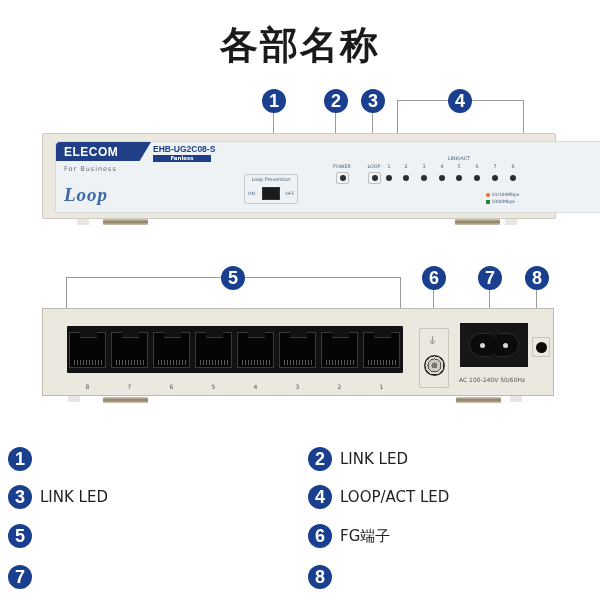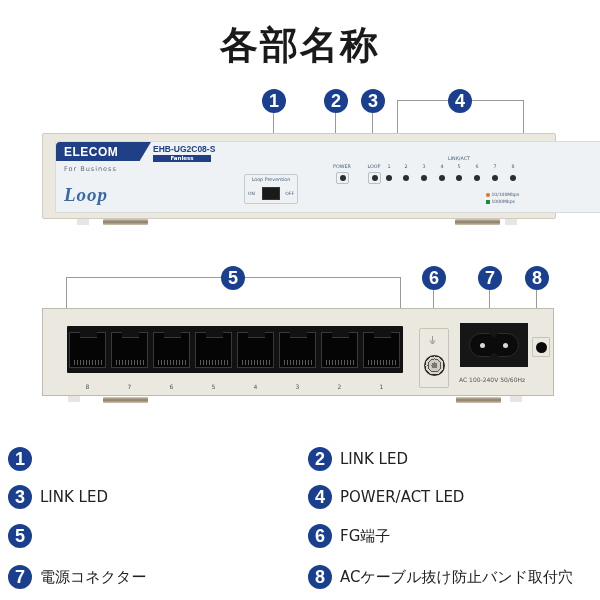--- a/index.html
+++ b/index.html
@@ -225,29 +225,27 @@
 <div class="list-item" style="left:308px;top:447px;">
   <div class="badge">2</div>
   <span class="list-label">LINK LED</span>
 </div>
 <div class="list-item" style="left:8px;top:485px;">
   <div class="badge">3</div>
   <span class="list-label">LINK LED</span>
 </div>
 <div class="list-item" style="left:308px;top:485px;">
   <div class="badge">4</div>
-  <span class="list-label">POWER/ACT LED</span>
+  <span class="list-label">LOOP/ACT LED</span>
 </div>
 <div class="list-item" style="left:8px;top:524px;">
   <div class="badge">5</div>
 </div>
 <div class="list-item" style="left:308px;top:524px;">
   <div class="badge">6</div>
   <span class="list-label">FG端子</span>
 </div>
 <div class="list-item" style="left:8px;top:565px;">
   <div class="badge">7</div>
-  <span class="list-label">電源コネクター</span>
 </div>
 <div class="list-item" style="left:308px;top:565px;">
   <div class="badge">8</div>
-  <span class="list-label">ACケーブル抜け防止バンド取付穴</span>
 </div>
 
 </body></html>

